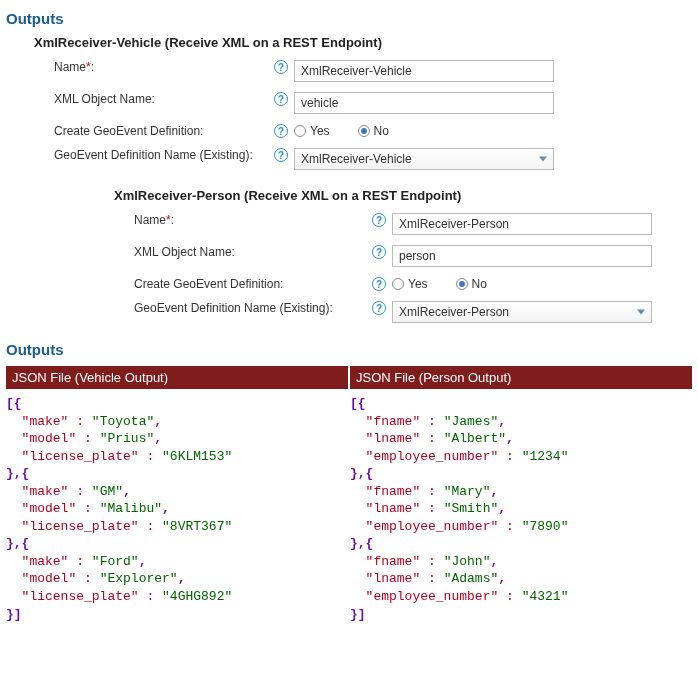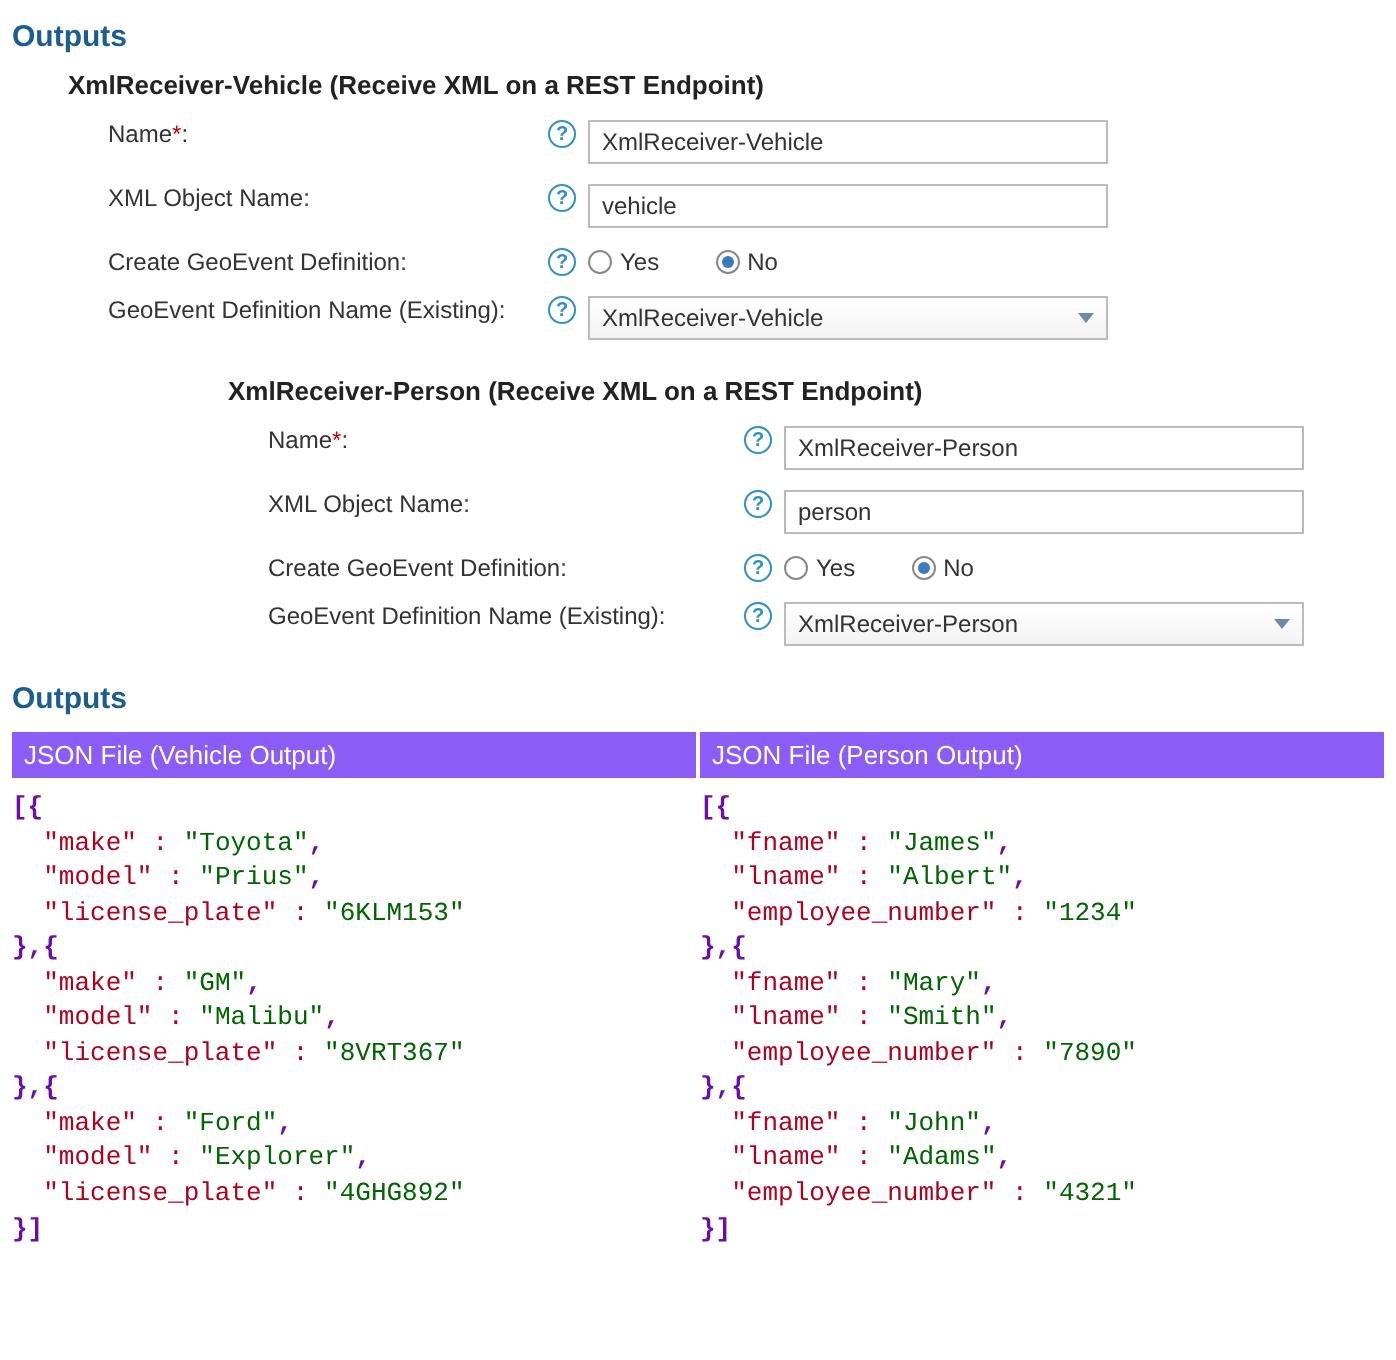--- a/index.html
+++ b/index.html
@@ -86,21 +86,21 @@
     background: #fff;
   }
   .radio-inner {
     width: 6px; height: 6px; border-radius: 50%; background: #3b7bbf; display:none;
   }
   .radio-outer.checked .radio-inner { display: block; }
 
   .outputs-wrap { display: flex; gap: 2px; margin-top: 4px; }
   .output-col { flex: 1 1 0; min-width: 0; }
   .out-header {
-    background: #8b5cf6;
+    background: #7f1d1d;
     color: #fff;
     padding: 4px 6px;
     font-size: 13px;
   }
   pre {
     margin: 6px 0 0 0;
     font-family: "Courier New", monospace;
     font-size: 13px;
     line-height: 1.35;
     white-space: pre;

